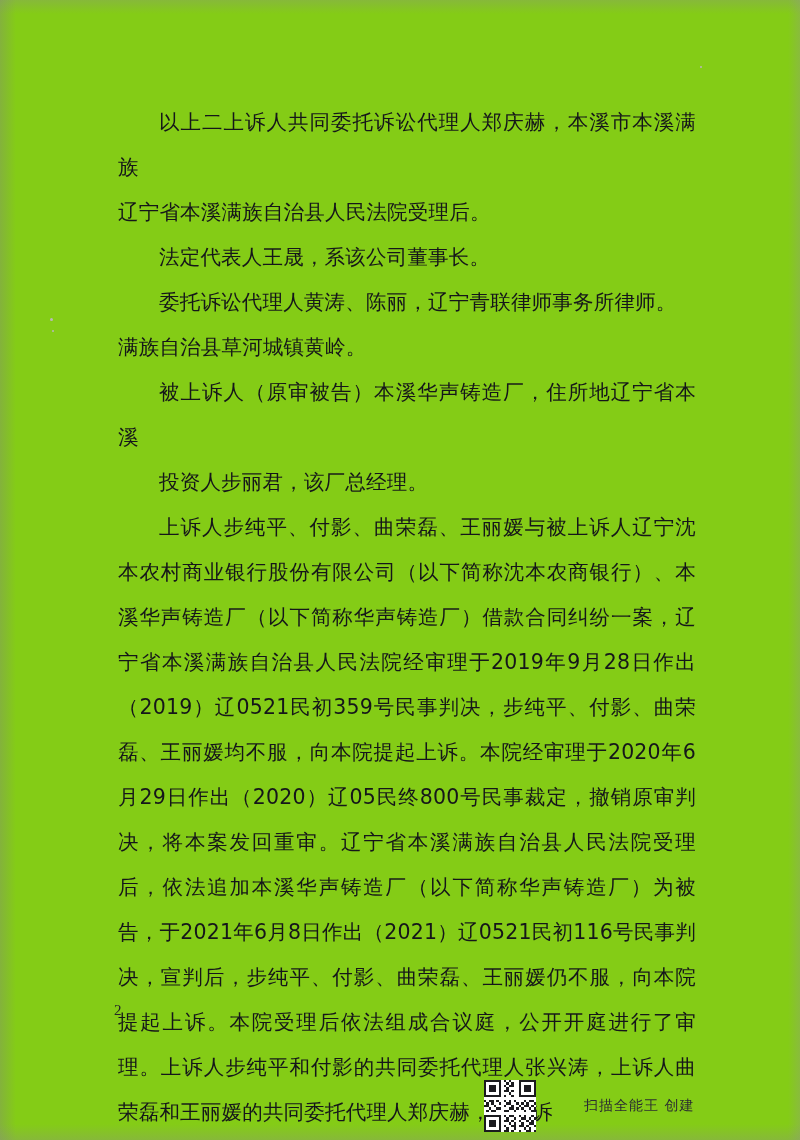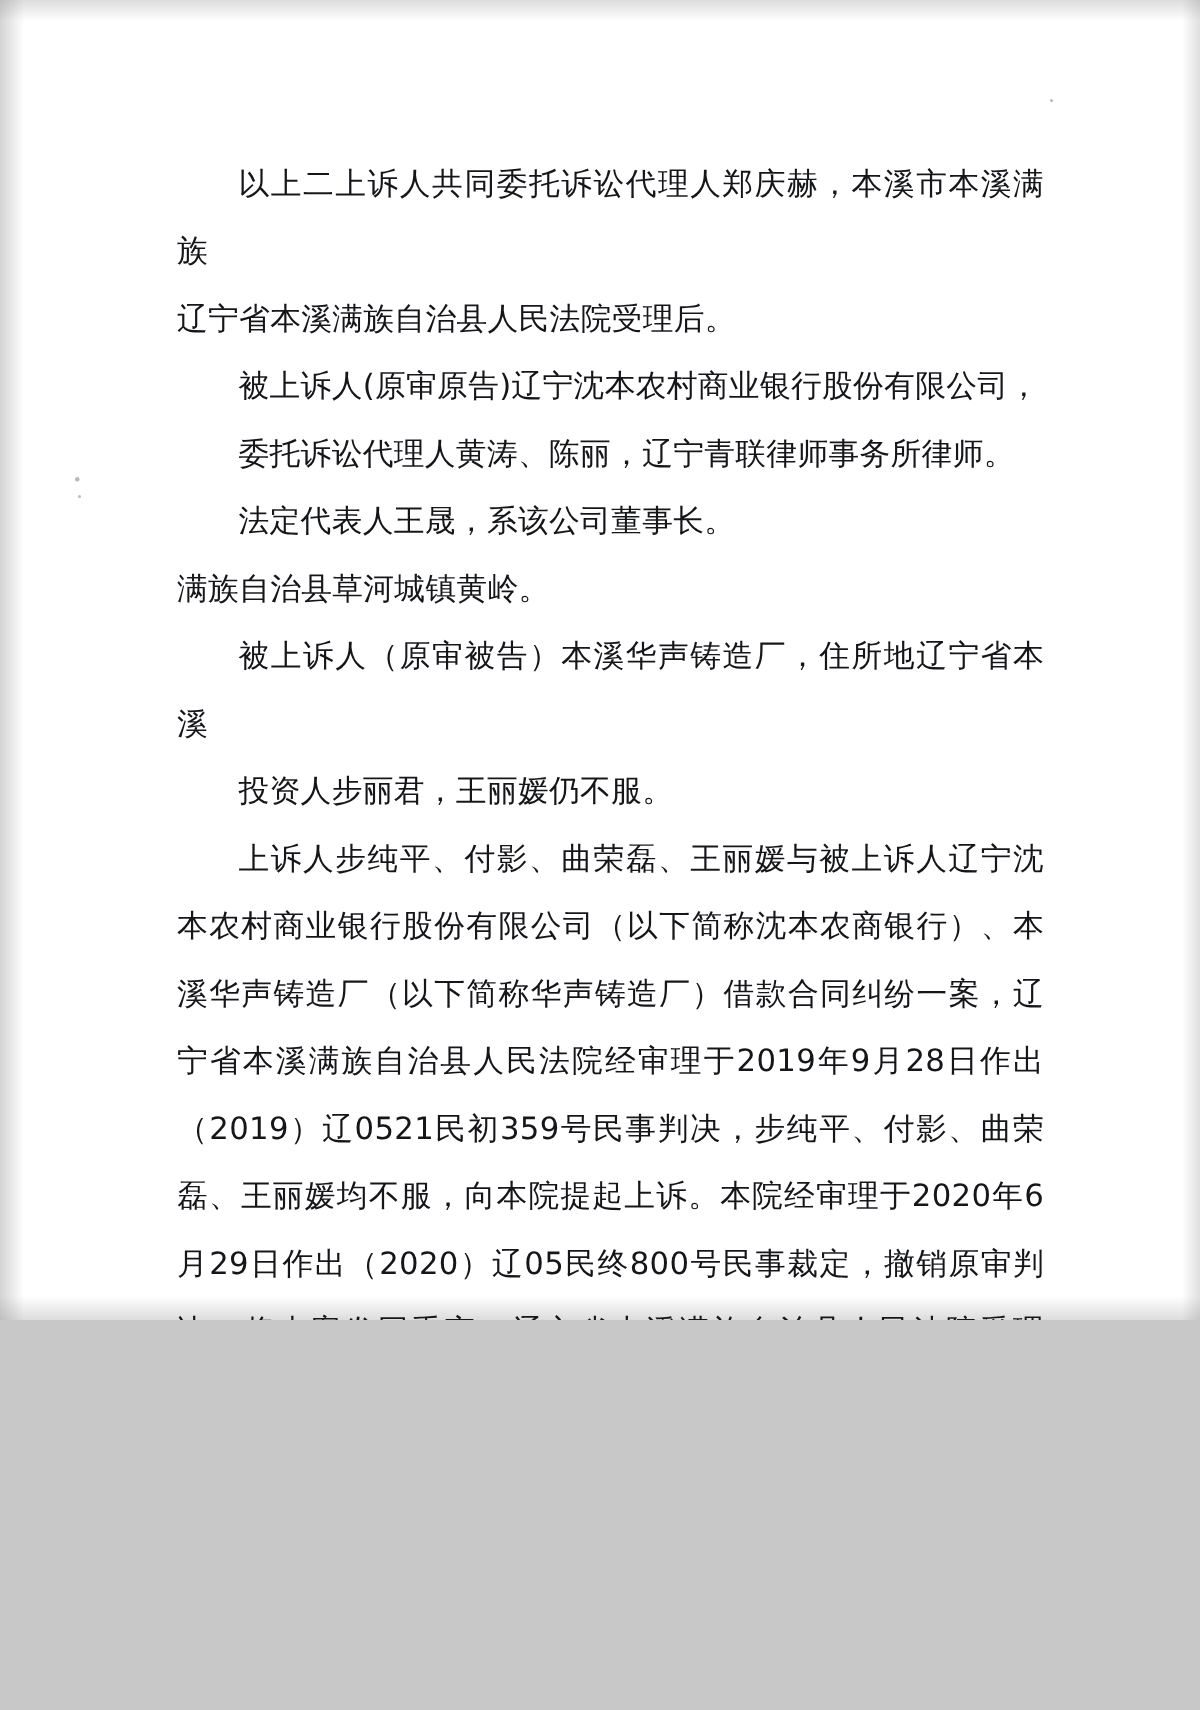--- a/index.html
+++ b/index.html
@@ -6,22 +6,22 @@
     margin: 0;
     padding: 0;
     background: #c8c8c8;
   }
   body {
     font-family: "DejaVu Sans", "Liberation Serif", serif;
   }
   .page {
     position: relative;
     width: 800px;
-    height: 880px;
-    background: #ffffff;
+    height: 1140px;
+    background: #84cc16;
     overflow: hidden;
     box-sizing: border-box;
   }
   
   .scan-edge-left {
     position: absolute;
     left: 0; top: 0;
     width: 16px; height: 1140px;
     background: linear-gradient(to right, rgba(130,130,130,0.35), rgba(255,255,255,0));
     pointer-events: none;
@@ -113,26 +113,25 @@
   <div class="scan-edge-right"></div>
   <div class="scan-edge-bottom"></div>
 
   <div class="speck" style="left:50px; top:318px; width:3px; height:3px;"></div>
   <div class="speck" style="left:52px; top:330px; width:2px; height:2px;"></div>
   <div class="speck" style="left:700px; top:66px; width:2px; height:2px;"></div>
 
   <div class="body-text">
     <p class="para">以上二上诉人共同委托诉讼代理人郑庆赫，本溪市本溪满族</p>
     <p class="para noindent">辽宁省本溪满族自治县人民法院受理后。</p>
-    <p class="para">被上诉人(原审原告)辽宁沈本农村商业银行股份有限公司，</p>
+    <p class="para">法定代表人王晟，系该公司董事长。</p>
     <p class="para">委托诉讼代理人黄涛、陈丽，辽宁青联律师事务所律师。</p>
-    <p class="para">法定代表人王晟，系该公司董事长。</p>
     <p class="para noindent">满族自治县草河城镇黄岭。</p>
     <p class="para">被上诉人（原审被告）本溪华声铸造厂，住所地辽宁省本溪</p>
-    <p class="para">投资人步丽君，王丽媛仍不服。</p>
+    <p class="para">投资人步丽君，该厂总经理。</p>
     <p class="para">上诉人步纯平、付影、曲荣磊、王丽媛与被上诉人辽宁沈本农村商业银行股份有限公司（以下简称沈本农商银行）、本溪华声铸造厂（以下简称华声铸造厂）借款合同纠纷一案，辽宁省本溪满族自治县人民法院经审理于2019年9月28日作出（2019）辽0521民初359号民事判决，步纯平、付影、曲荣磊、王丽媛均不服，向本院提起上诉。本院经审理于2020年6月29日作出（2020）辽05民终800号民事裁定，撤销原审判决，将本案发回重审。辽宁省本溪满族自治县人民法院受理后，依法追加本溪华声铸造厂（以下简称华声铸造厂）为被告，于2021年6月8日作出（2021）辽0521民初116号民事判决，宣判后，步纯平、付影、曲荣磊、王丽媛仍不服，向本院提起上诉。本院受理后依法组成合议庭，公开开庭进行了审理。上诉人步纯平和付影的共同委托代理人张兴涛，上诉人曲荣磊和王丽媛的共同委托代理人郑庆赫，被上诉</p>
   </div>
 
   <div class="page-number">2</div>
 
   <div class="watermark">
     <svg class="qr" viewBox="0 0 21 21" shape-rendering="crispEdges" xmlns="http://www.w3.org/2000/svg">
       <rect width="21" height="21" fill="#ffffff"></rect>
       <g fill="#1b1b1f">
         <rect x="0" y="0" width="7" height="1"></rect>

